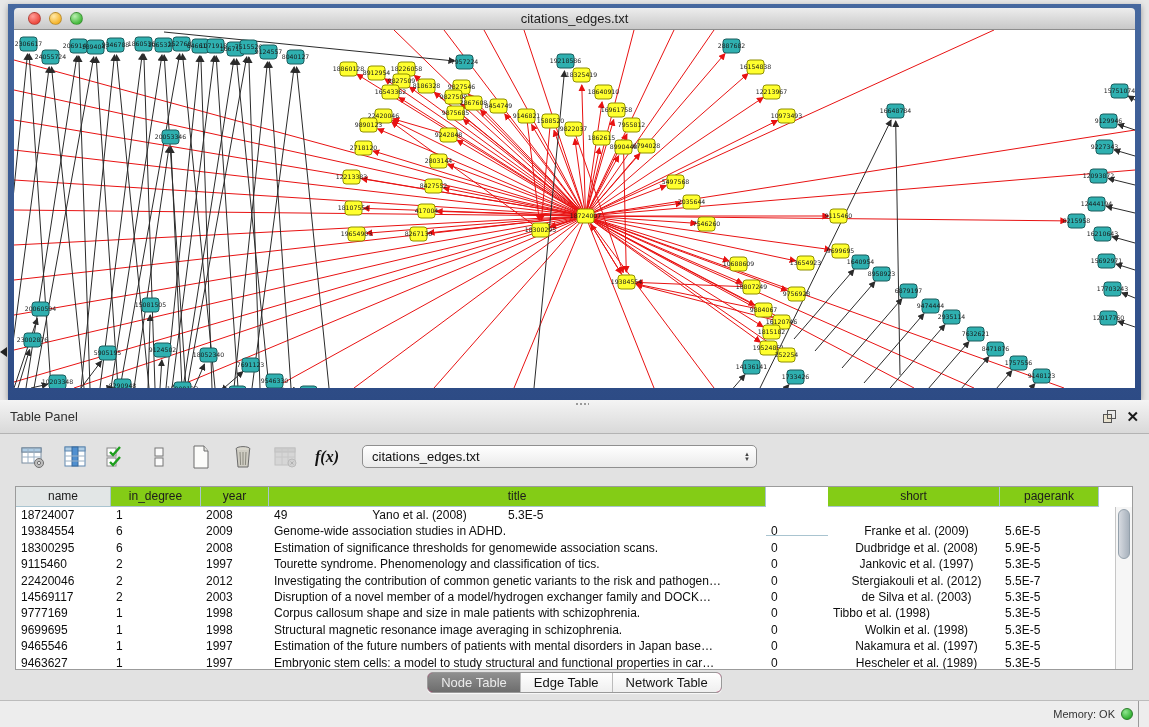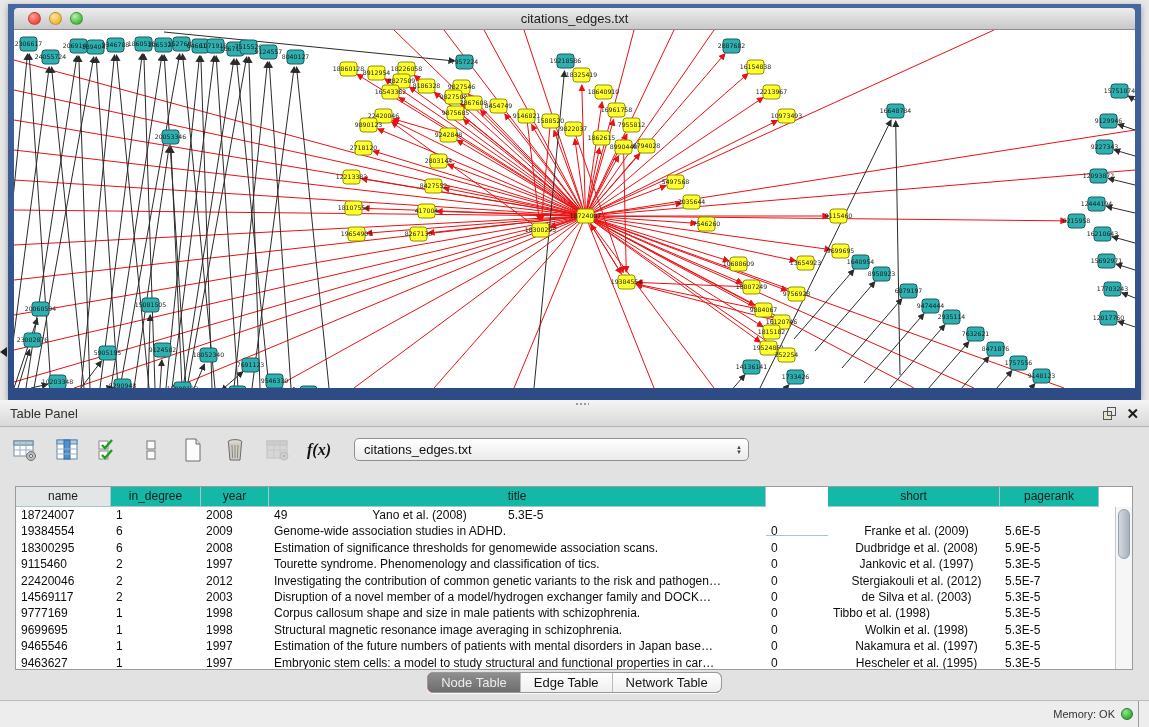--- a/index.html
+++ b/index.html
@@ -31,50 +31,50 @@
   .net-canvas{ width:1121px; height:358px; background:#ffffff; position:relative; overflow:hidden; }
   .net-canvas svg{ display:block; }
   .collapse-arrow{
     position:absolute; left:0; top:347px; width:0; height:0;
     border-top:5px solid transparent; border-bottom:5px solid transparent;
     border-right:7px solid #222;
   }
   
   .table-panel{ position:absolute; left:0; top:400px; width:1149px; height:300px; background:#e2e2e2; }
   .panel-header{
-    height:27px; background:linear-gradient(#f4f4f4,#d9d9d9);
+    height:34px; background:linear-gradient(#f4f4f4,#d9d9d9);
     border-bottom:1px solid #b3b3b3; position:relative;
     display:flex; align-items:center; padding:0 10px; font-size:13px; color:#303030;gap:23px;
   }
   .panel-grip{ position:absolute; left:50%; top:2px; width:14px; height:4px;
     background:radial-gradient(circle,#9a9a9a 1px,transparent 1.4px); background-size:4px 4px; }
   .panel-header-buttons{ margin-left:auto; display:flex; align-items:center; gap:10px; }
   .float-icon{ position:relative; width:13px; height:13px; }
   .float-icon span{ position:absolute; width:9px; height:9px; border:1px solid #555; background:#e8e2cf; }
   .float-icon span:first-child{ left:0; bottom:0; }
   .float-icon span:last-child{ right:0; top:0; background:transparent; }
   .close-x{ font-size:15px; font-weight:bold; color:#1a1a1a; line-height:13px; }
-  .toolbar{ height:45px; display:flex; align-items:center; padding-left:10px; gap:12px; }
+  .toolbar{ height:45px; display:flex; align-items:center; padding-left:18px; gap:12px; }
   .tool-btn{ width:30px; height:30px; display:flex; align-items:center; justify-content:center; background:transparent; border:none; padding:0; }
   .tool-btn.disabled{ opacity:.45; }
   .fx-label{ font-family:"Liberation Serif",serif; font-style:italic; font-weight:bold; font-size:16px; color:#111; }
   .table-selector{
     margin-left:8px; width:395px; height:23px; border:1px solid #8f8f8f; border-radius:5px;
     background:linear-gradient(#ffffff,#eaeaea); display:flex; align-items:center;
     font-size:13px; color:#111; padding:0 6px 0 9px;
   }
   .selector-stepper{ margin-left:auto; display:flex; flex-direction:column; line-height:5px; font-size:6px; color:#444; }
   
   .data-table{
     position:absolute; left:15px; top:86px; width:1118px; height:184px;
     border:1px solid #9b9b9b; background:#fff; overflow:hidden; font-size:12px;
   }
   .thead{ display:flex; height:20px; }
   .th{
-    background:#14b8a6; border-right:1px solid #a9c4d0; border-bottom:1px solid #a9c4d0;
+    background:#84cc16; border-right:1px solid #a9c4d0; border-bottom:1px solid #a9c4d0;
     text-align:center; line-height:19px; color:#1c1c1c; overflow:hidden; white-space:nowrap; flex-shrink:0;
   }
   .th.first{ background:#e2e6e6; }
   .trow{ display:flex; height:16.4px; }
   .td{ line-height:16.4px; padding-left:5px; color:#0d0d0d; overflow:hidden;
        white-space:nowrap; text-overflow:ellipsis; flex-shrink:0; }
   .vscroll{
     position:absolute; top:20px; right:0; width:17px; bottom:0;
     background:#f6f6f6; border-left:1px solid #c6c6c6;
   }
@@ -675,21 +675,21 @@
           <div class="td" style="width: 62px; text-align: left;">0</div>
           <div class="td" style="width: 172px; text-align: center;">Nakamura et al. (1997)</div>
           <div class="td" style="width: 99px; text-align: left;">5.3E-5</div>
         </div>
         <div class="trow">
           <div class="td" style="width: 95px; text-align: left;">9463627</div>
           <div class="td" style="width: 90px; text-align: left;">1</div>
           <div class="td" style="width: 68px; text-align: left;">1997</div>
           <div class="td" style="width: 497px; text-align: left;">Embryonic stem cells: a model to study structural and functional properties in car…</div>
           <div class="td" style="width: 62px; text-align: left;">0</div>
-          <div class="td" style="width: 172px; text-align: center;">Hescheler et al. (1995)</div>
+          <div class="td" style="width: 172px; text-align: center;">Hescheler et al. (1989)</div>
           <div class="td" style="width: 99px; text-align: left;">5.3E-5</div>
         </div>
       </div>
     <div class="vscroll">
       <div class="vthumb"></div>
     </div>
   </div>
 
   <div class="tabs-row">
     <div class="segmented" id="tabs">

